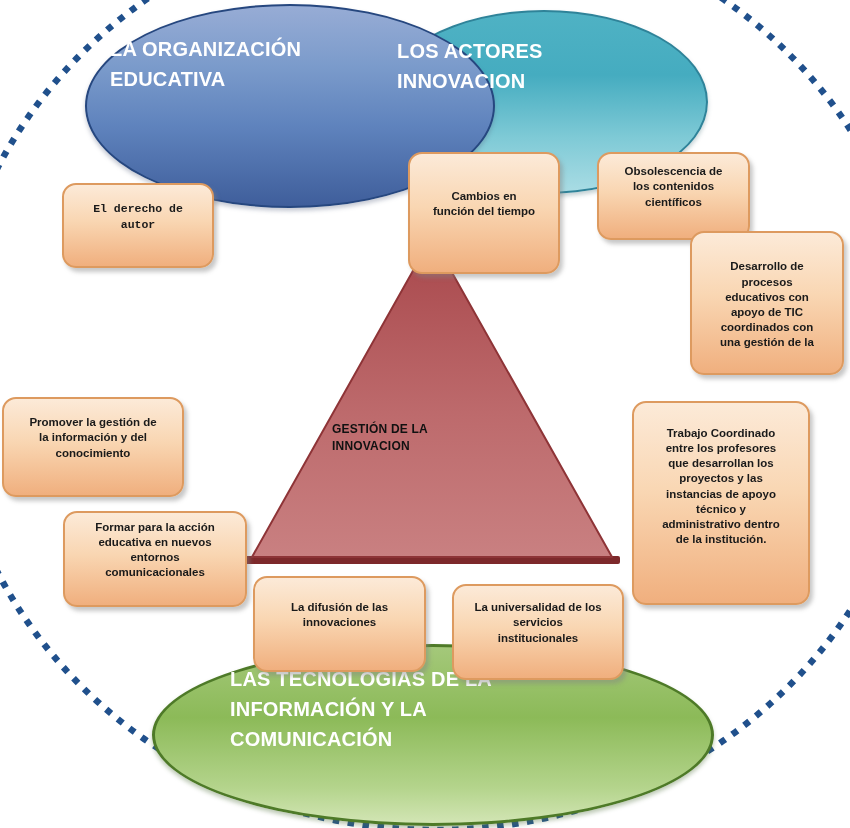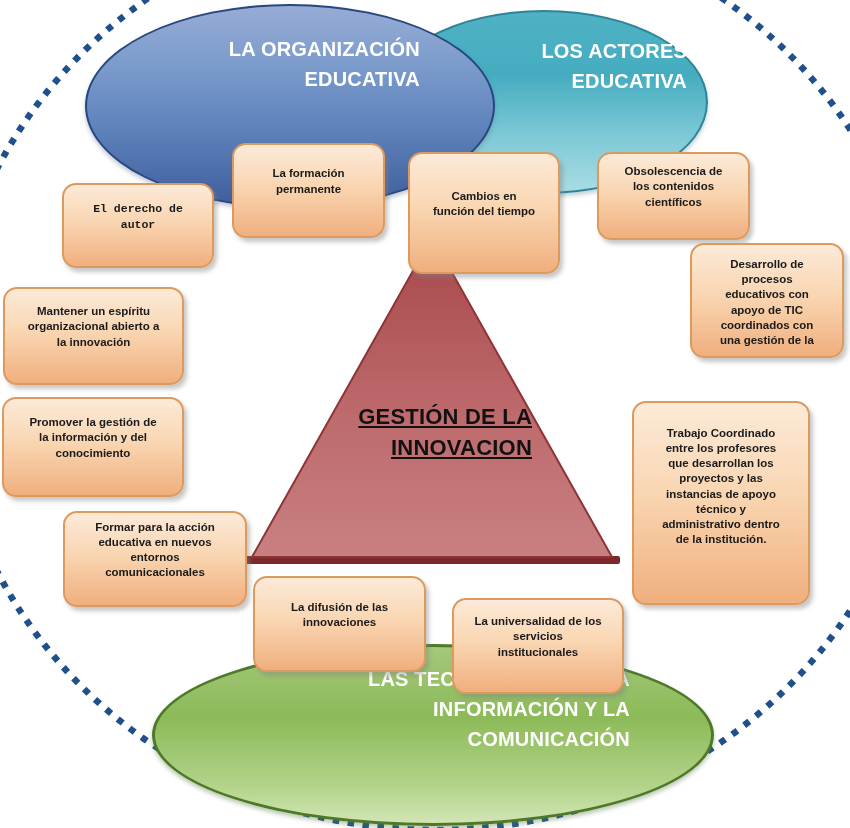--- a/index.html
+++ b/index.html
@@ -23,51 +23,50 @@
     border:2px solid #2F8399;
     box-shadow:0 3px 4px rgba(80,120,130,0.35);
   }
   .ellipse-green{
     left:152px;top:644px;width:556px;height:176px;
     background:linear-gradient(180deg,#A4C87A 0%,#8CBA58 40%,#B4D48C 80%,#D2E5B4 100%);
     border:3px solid #4E7A28;
     box-shadow:0 3px 4px rgba(90,120,70,0.4);
   }
   .shape-label{
-    position:absolute;text-align:right;white-space:pre-line;
+    position:absolute;text-align:left;white-space:pre-line;
     font-weight:bold;color:#ffffff;letter-spacing:0.2px;
   }
   .label-blue{left:110px;top:34px;width:310px;font-size:20px;line-height:1.5;}
   .label-teal{left:397px;top:36px;width:290px;font-size:20px;line-height:1.5;}
   .label-green{left:230px;top:664px;width:400px;font-size:20px;line-height:1.5;}
   .label-triangle{
-    left:332px;top:402px;width:200px;font-size:22px;line-height:1.4;
+    left:332px;top:421px;width:200px;font-size:12px;line-height:1.4;
     color:#111111;
-    text-decoration:underline;
   }
   .box{
     position:absolute;display:flex;align-items:center;justify-content:center;
     text-align:center;white-space:pre-line;
     font-size:11.5px;font-weight:bold;color:#1a1a1a;line-height:1.32;
     background:linear-gradient(180deg,#FCEAD8 0%,#F9D6B2 45%,#F0AF7E 100%);
     border:2px solid #DD9A5F;border-radius:14px;
     box-shadow:3px 4px 4px rgba(130,130,130,0.45);
     padding:6px 10px 24px 10px;box-sizing:border-box;
   }
   .box-formacion      {left:232px;top:143px;width:153px;height:95px;}
   .box-cambios        {left:408px;top:152px;width:152px;height:122px;}
   .box-derecho        {left:62px; top:183px;width:152px;height:85px;font-family:Liberation Mono, monospace;}
   .box-obsolescencia  {left:597px;top:152px;width:153px;height:88px;}
-  .box-desarrollo     {left:690px;top:243px;width:154px;height:115px;padding-bottom:2px;}
+  .box-desarrollo     {left:690px;top:231px;width:154px;height:144px;padding-bottom:2px;}
   .box-mantener       {left:3px;  top:287px;width:181px;height:98px;}
   .box-promover       {left:2px;  top:397px;width:182px;height:100px;}
   .box-formar         {left:63px; top:511px;width:184px;height:96px;}
   .box-trabajo        {left:632px;top:401px;width:178px;height:204px;padding-bottom:39px;}
   .box-difusion       {left:253px;top:576px;width:173px;height:96px;}
-  .box-universalidad  {left:452px;top:584px;width:172px;height:96px;margin-top:14px;}
+  .box-universalidad  {left:452px;top:584px;width:172px;height:96px;}
 </style>
 </head>
 <body>
 
 <div class="canvas">
 
   <svg class="layer" width="850" height="828" viewBox="0 0 850 828" aria-hidden="true">
     <ellipse cx="435" cy="370" rx="487" ry="460" fill="none" stroke="#20508C" stroke-width="6.5" stroke-dasharray="6.5 8.5"></ellipse>
   </svg>
 
@@ -85,46 +84,41 @@
         <stop offset="100%" stop-color="#C98081"></stop>
       </linearGradient>
     </defs>
     <rect x="243" y="556" width="377" height="8" rx="2" fill="#7D292B"></rect>
     <polygon points="432,237 612,557 252,557" fill="url(#triGrad)" stroke="#8E3437" stroke-width="2" stroke-linejoin="round"></polygon>
   </svg>
 
   <div class="shape-label label-blue">LA ORGANIZACIÓN
 EDUCATIVA</div>
   <div class="shape-label label-teal">LOS ACTORES
-EDUCATIVA</div>
+INNOVACION</div>
   <div class="shape-label label-green">LAS TECNOLOGÍAS DE LA
 INFORMACIÓN Y LA
 COMUNICACIÓN</div>
 
   <div class="shape-label label-triangle">GESTIÓN DE LA
 INNOVACION</div>
 
-  <div class="box box-formacion">La formación
-permanente</div>
   <div class="box box-cambios">Cambios en
 función del tiempo</div>
   <div class="box box-derecho">El derecho de
 autor</div>
   <div class="box box-obsolescencia">Obsolescencia de
 los contenidos
 científicos</div>
   <div class="box box-desarrollo">Desarrollo de
 procesos
 educativos con
 apoyo de TIC
 coordinados con
 una gestión de la</div>
-  <div class="box box-mantener">Mantener un espíritu
-organizacional abierto a
-la innovación</div>
   <div class="box box-formar">Formar para la acción
 educativa en nuevos
 entornos
 comunicacionales</div>
   <div class="box box-promover">Promover la gestión de
 la información y del
 conocimiento</div>
   <div class="box box-trabajo">Trabajo Coordinado
 entre los profesores
 que desarrollan los

